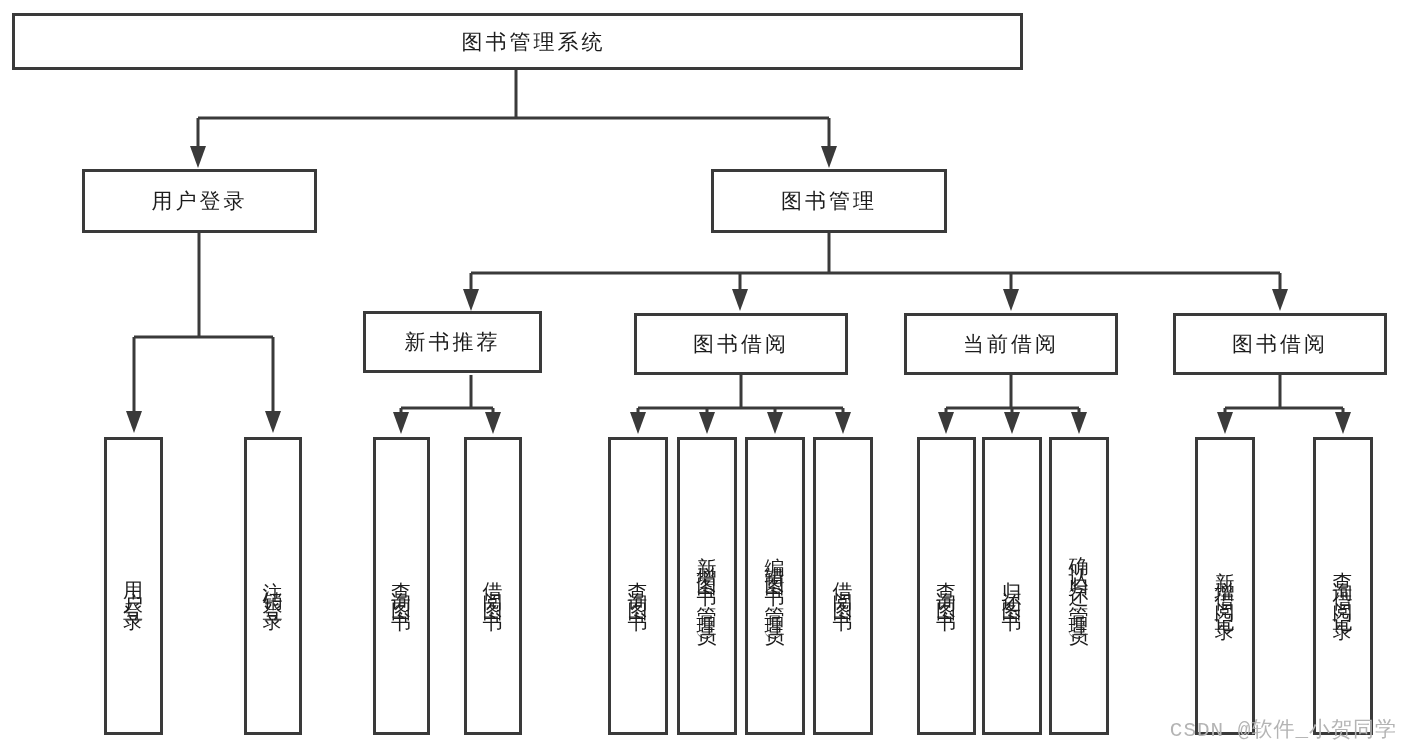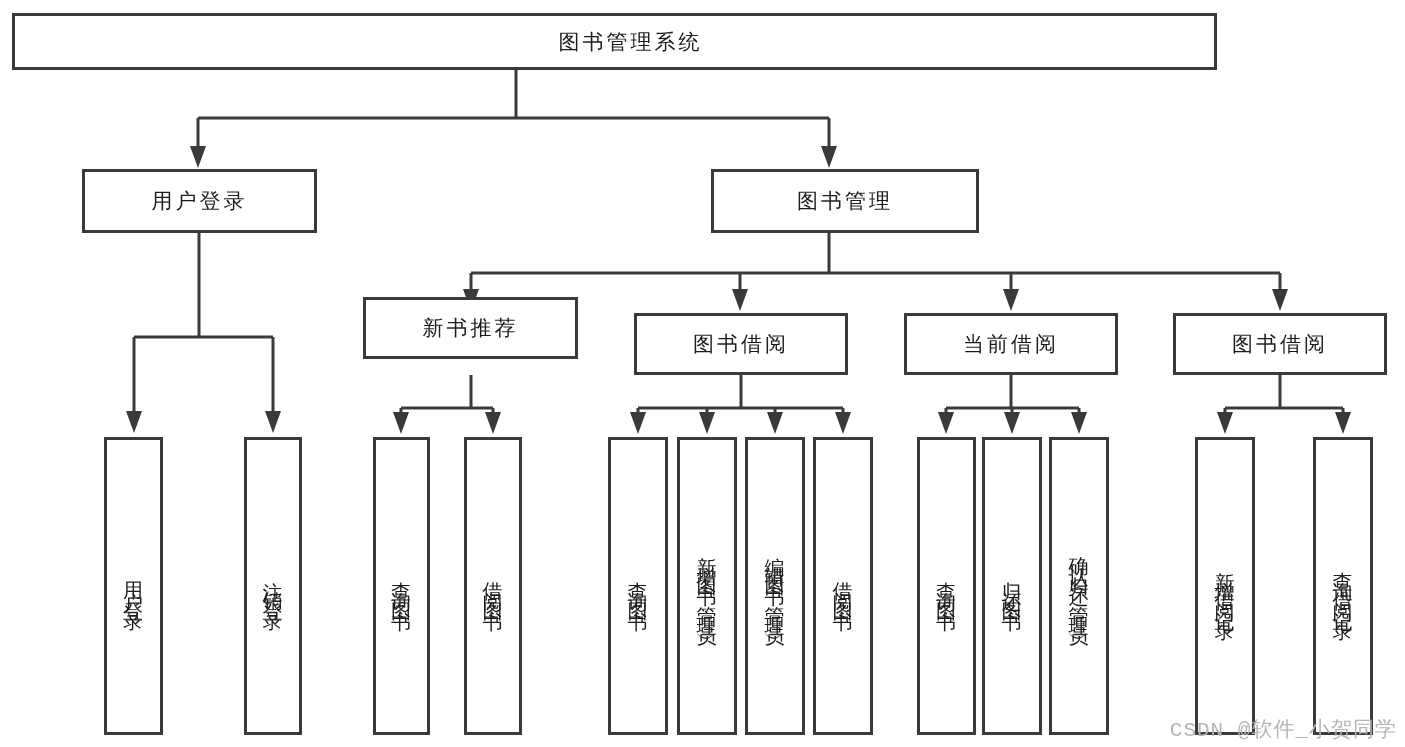--- a/index.html
+++ b/index.html
@@ -40,26 +40,26 @@
   .leaf {
     top: 437px;
     height: 298px;
     writing-mode: vertical-rl;
     text-orientation: mixed;
     font-size: 20px;
     letter-spacing: 10px;
     line-height: 1;
   }
   
-  #n-root   { left: 12px;  top: 13px;  width: 1205px; height: 57px; padding-left: 32px; }
+  #n-root   { left: 12px;  top: 13px;  width: 1011px; height: 57px; padding-left: 32px; }
   
   #n-login  { left: 82px;  top: 169px; width: 235px; height: 64px; }
-  #n-mgmt   { left: 711px; top: 169px; width: 268px; height: 64px; }
+  #n-mgmt   { left: 711px; top: 169px; width: 236px; height: 64px; }
   
-  #n-newrec { left: 363px;  top: 297px; width: 215px; height: 62px; }
+  #n-newrec { left: 363px;  top: 311px; width: 179px; height: 62px; }
   #n-borrow { left: 634px;  top: 313px; width: 214px; height: 62px; }
   #n-curr   { left: 904px;  top: 313px; width: 214px; height: 62px; }
   #n-recs   { left: 1173px; top: 313px; width: 214px; height: 62px; }
   
   #l-a1 { left: 104px;  width: 59px; }
   #l-a2 { left: 244px;  width: 58px; }
   #l-b1 { left: 373px;  width: 57px; }
   #l-b2 { left: 464px;  width: 58px; }
   #l-c1 { left: 608px;  width: 60px; }
   #l-c2 { left: 677px;  width: 60px; }

